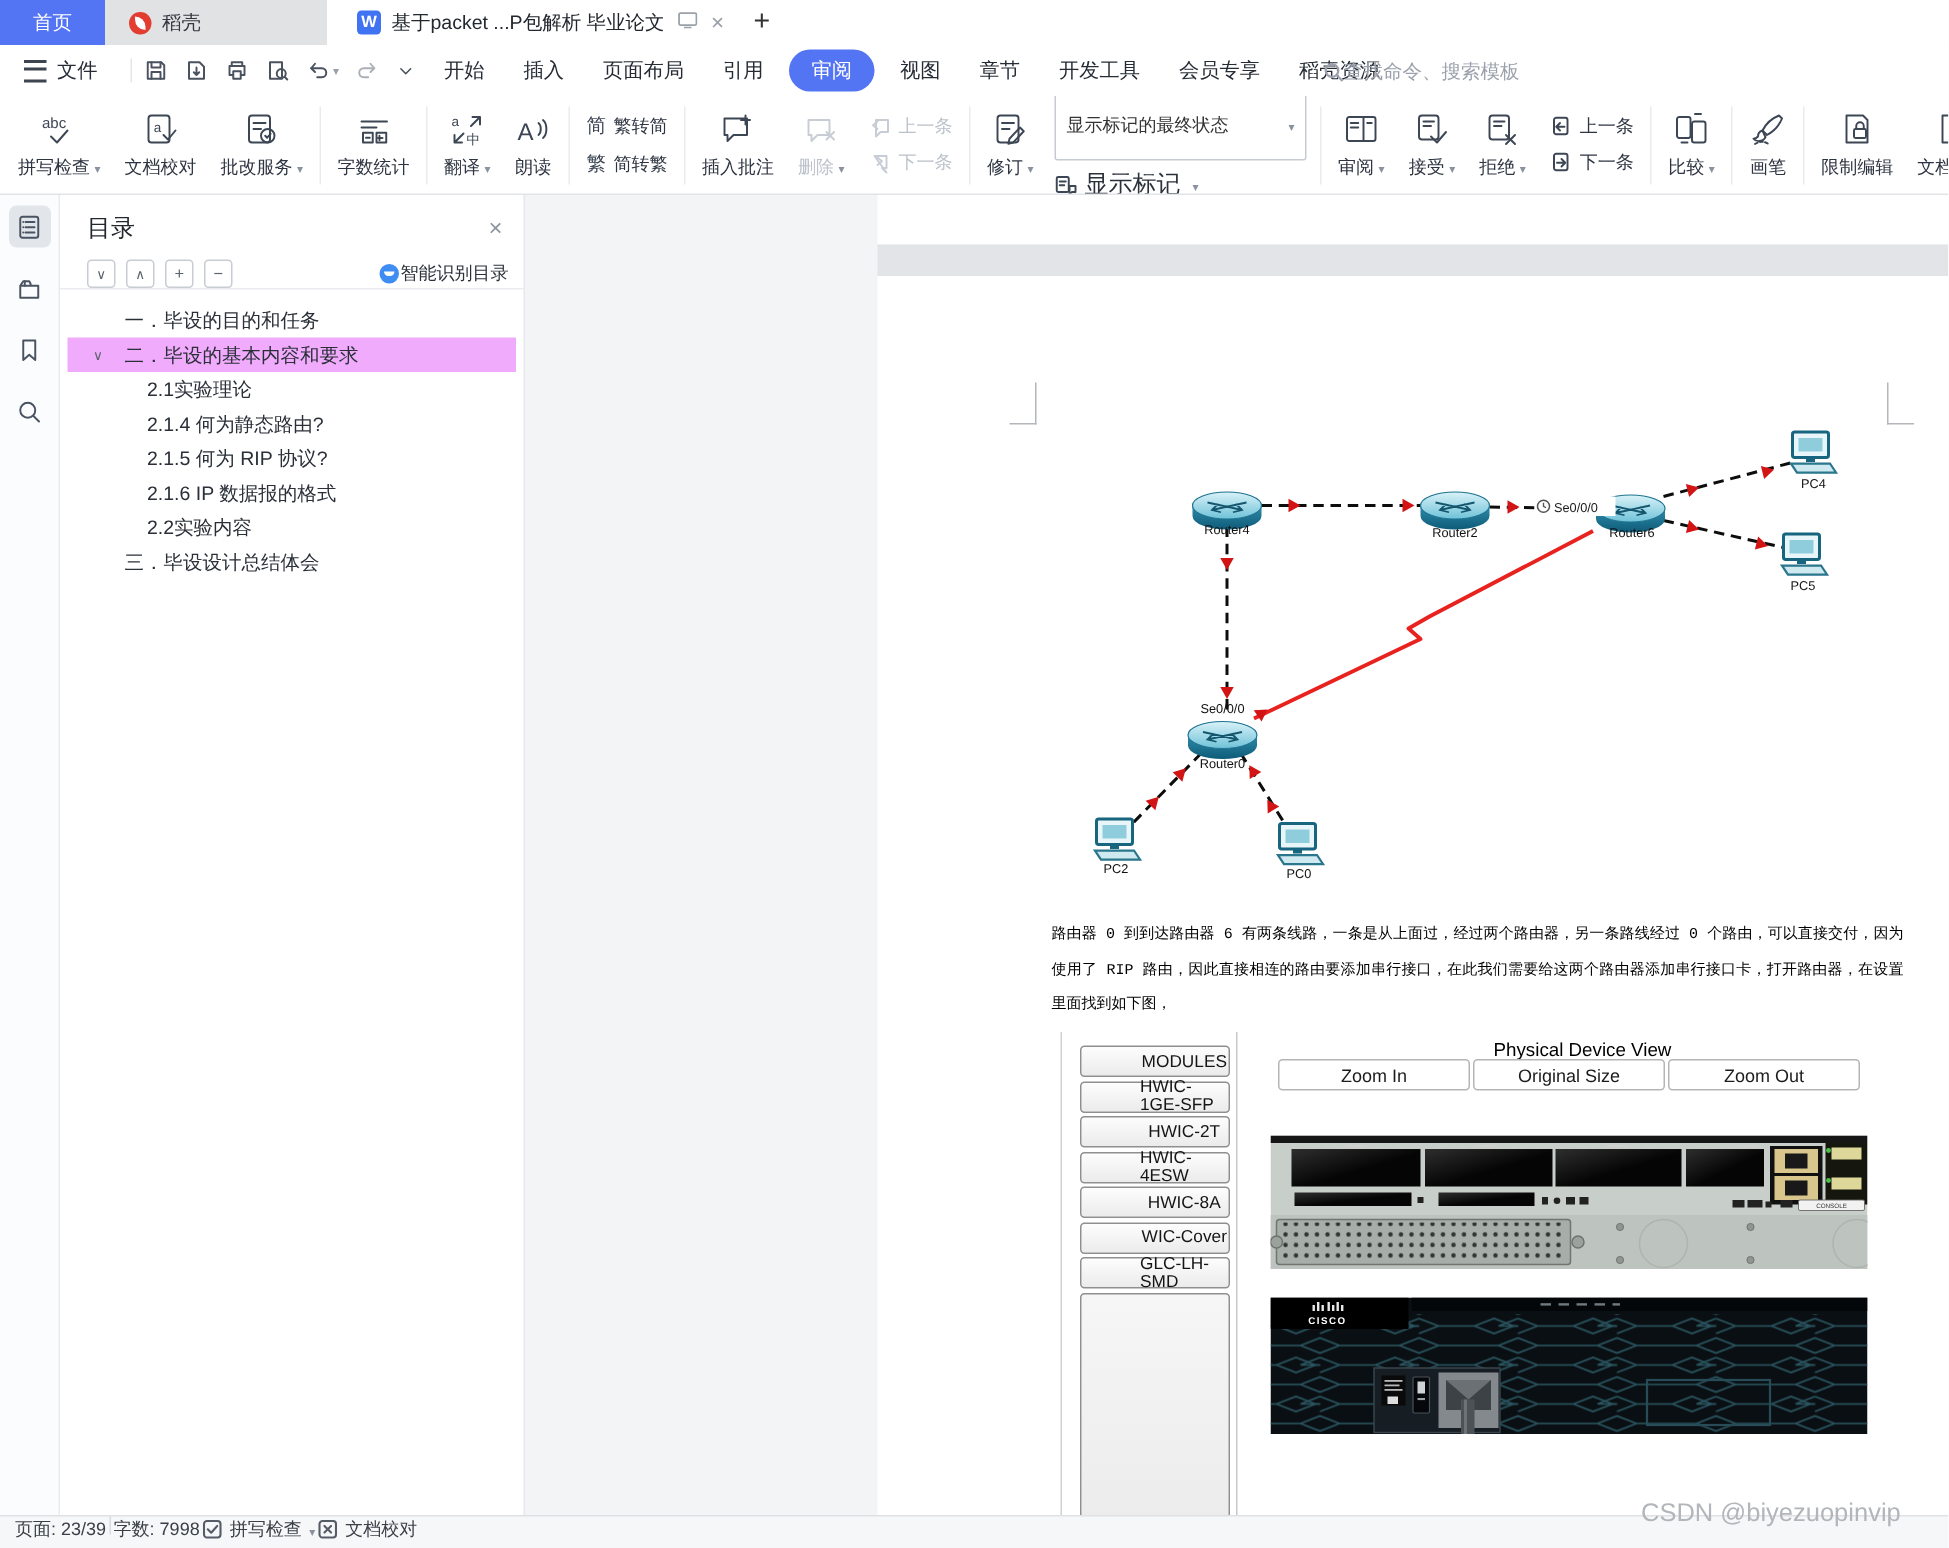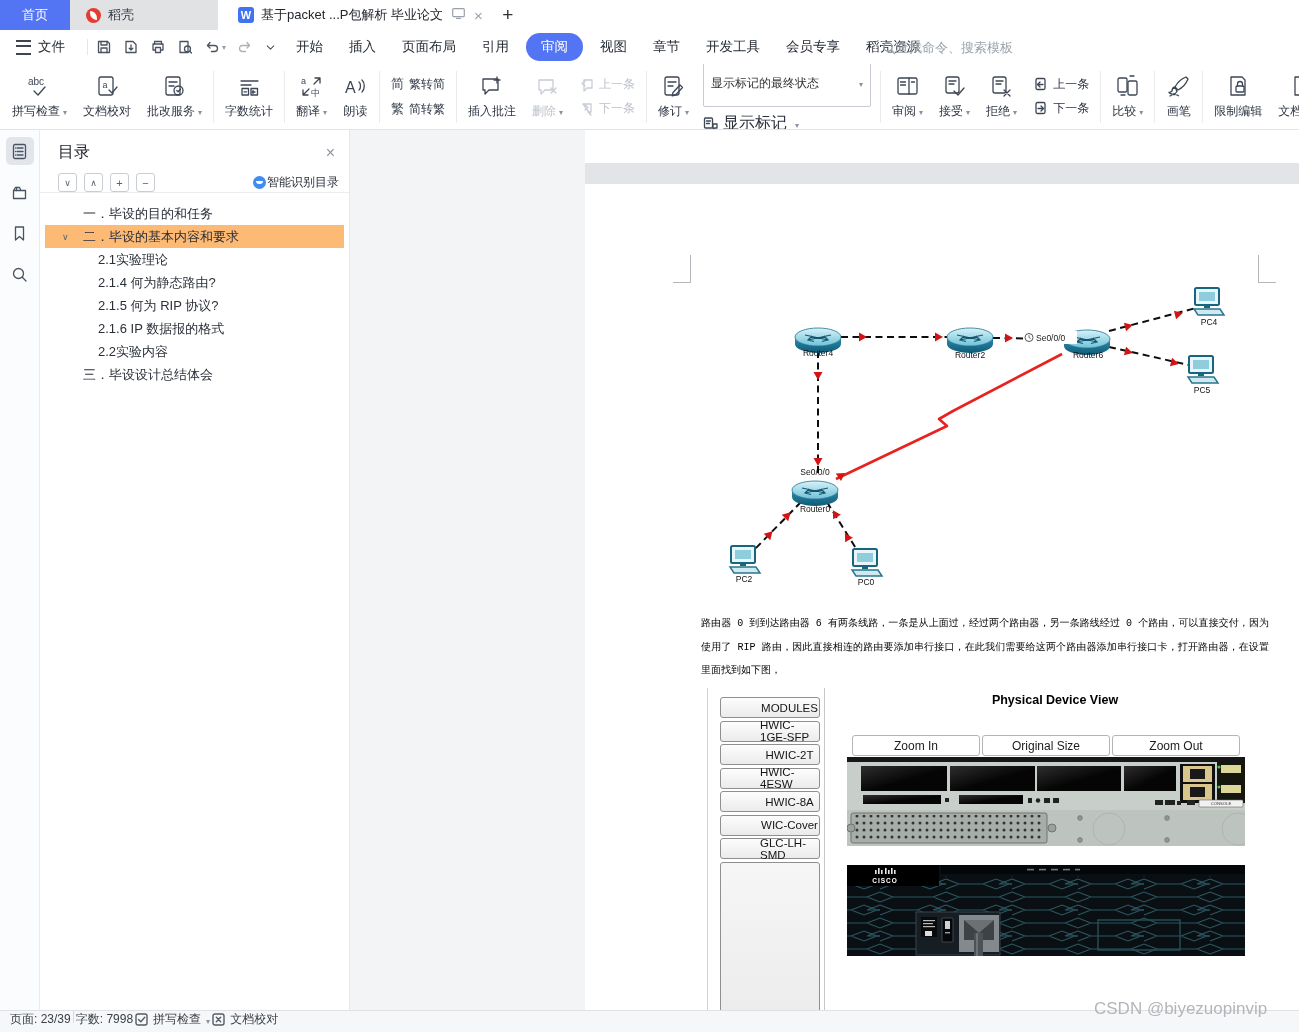--- a/index.html
+++ b/index.html
@@ -63,39 +63,39 @@
   .tcb{width:17px;height:17px;border:1px solid #c8ccd3;border-radius:3px;margin-right:7px;display:flex;align-items:center;justify-content:center;font-size:9px;color:#5a626e;}
   .tcb-down::after{content:"∨";} .tcb-up::after{content:"∧";} .tcb-plus::after{content:"+";font-size:11px;} .tcb-minus::after{content:"−";font-size:11px;}
   .smart{margin-left:auto;display:flex;align-items:center;gap:1px;font-size:12px;color:#2b313b;}
   .smart-ic{width:13px;height:13px;border-radius:50%;background:#3f8cf3;position:relative;}
   .smart-ic::after{content:"";position:absolute;left:3px;top:5px;width:7px;height:3px;border-radius:0 0 4px 4px;background:#fff;}
   .toc-list{border-top:1px solid #ececf0;padding-top:9px;font-size:13px;color:#2a2f38;}
   .trow{height:23px;display:flex;align-items:center;position:relative;margin:0 5px;}
   .trow .chev{position:absolute;left:17px;font-size:9px;color:#5a626e;}
   .trow .chev::after{content:"∨";}
   .lvl1{padding-left:38px;} .lvl2{padding-left:53px;}
-  .trow.active{background:#fdba74;}
+  .trow.active{background:#f0abfc;}
   
   .workspace{flex:1;background:#f3f4f6;position:relative;overflow:hidden;}
   .pprev{position:absolute;left:235px;top:0;width:714px;height:33px;background:#fff;}
   .pgap{position:absolute;left:235px;top:33px;width:714px;height:21px;background:#e2e4e7;}
   .page{position:absolute;left:235px;top:54px;width:714px;height:826px;background:#fff;overflow:hidden;}
   .cropL{position:absolute;left:88px;top:71px;width:17px;height:27px;border-right:1px solid #b3b6ba;border-bottom:1px solid #b3b6ba;}
   .cropR{position:absolute;left:673px;top:71px;width:17px;height:27px;border-left:1px solid #b3b6ba;border-bottom:1px solid #b3b6ba;}
   .diagram{position:absolute;left:100px;top:89px;width:585px;height:330px;}
   .para{position:absolute;left:116px;top:428px;width:568px;font-family:Liberation Mono, monospace;font-size:10px;line-height:23.5px;color:#000;text-align:justify;}
   
   .figure{position:absolute;left:115px;top:504px;width:570px;height:322px;overflow:hidden;}
   .fig-vl1{position:absolute;left:7px;top:0;width:1px;height:322px;background:#cfd1d2;}
   .fig-vl2{position:absolute;left:124px;top:0;width:1px;height:322px;background:#c6c8c9;}
   .mods{position:absolute;left:20px;top:9px;width:100px;}
   .mod{height:21px;margin-bottom:2.5px;border:1px solid #8f8f8f;border-radius:3px;background:linear-gradient(#fdfdfd,#ebebeb);display:flex;align-items:center;justify-content:center;font-size:11.5px;color:#151515;box-sizing:border-box;padding-left:39px;}
   .mod-empty{height:152px;margin-bottom:0;border:1px solid #8f8f8f;border-radius:3px;background:linear-gradient(#f6f6f6,#ececec);}
-  .pdv-title{position:absolute;left:150px;top:5px;width:410px;text-align:center;font-size:12.5px;font-weight:bold;color:#000;}
-  .zbtn{position:absolute;top:47px;height:21px;width:128px;background:#fff;border:1px solid #b5b5b5;border-radius:3px;display:flex;align-items:center;justify-content:center;font-size:12px;color:#1c1c1c;box-sizing:border-box;}
+  .pdv-title{position:absolute;left:150px;top:5px;width:410px;text-align:center;font-size:12.5px;font-weight:normal;color:#000;}
+  .zbtn{position:absolute;top:18px;height:21px;width:128px;background:#fff;border:1px solid #b5b5b5;border-radius:3px;display:flex;align-items:center;justify-content:center;font-size:12px;color:#1c1c1c;box-sizing:border-box;}
   .zb1{left:152px;} .zb2{left:282px;} .zb3{left:412px;}
   .chassis1{position:absolute;left:147px;top:69px;width:398px;height:89px;}
   .chassis2{position:absolute;left:147px;top:177px;width:398px;height:91px;}
   
   .statusbar{position:absolute;left:0;bottom:0;width:100%;height:22px;background:#f6f7f8;border-top:1px solid #dfe1e4;display:flex;align-items:flex-start;padding:0 10px;box-sizing:border-box;font-size:12px;color:#3a4048;gap:2px;}
   .ssep{width:1px;height:12px;background:#d8dade;}
   .schk{display:flex;align-items:center;gap:5px;}
   .schk svg{width:13px;height:13px;stroke:#555c66;fill:none;stroke-width:1.4;stroke-linecap:round;stroke-linejoin:round;}
   .scaret::after{content:"▾";font-size:8px;color:#8a92a0;}
   .watermark{position:absolute;left:1094px;top:999px;font-size:17px;color:#b2b6ba;z-index:9;}

